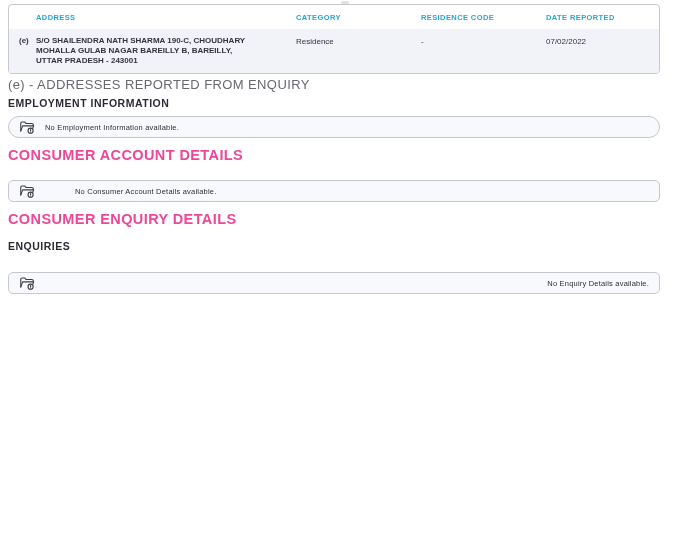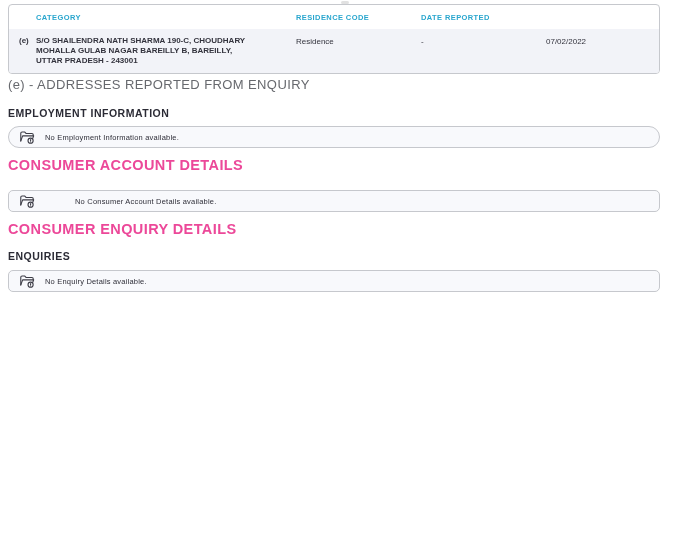--- a/index.html
+++ b/index.html
@@ -55,52 +55,53 @@
   .td-marker { color: #29a6ce; font-weight: bold; font-size: 7.5px; }
   .td-address { font-weight: bold; color: #2d2d38; max-width: 232px; padding-right: 14px; }
   .td-plain { padding-top: 1px; }
 
   .footnote {
     margin-top: 6px;
     font-size: 13px; line-height: 9px; letter-spacing: .4px;
     color: #67696e;
   }
 
-  .h-employment { margin-top: 18px; }
+  .h-employment { margin-top: 8px; }
 
   
   .empty-box {
     width: 652px; height: 22px;
     border: 1px solid #c6c8cd;
     border-radius: 5px;
     background: #f8f9fc;
     display: flex; align-items: center;
     padding: 0 10px; gap: 10px;
   }
   .box-1 { margin-top: 7px; border-radius: 11px; }
   .box-2 { margin-top: 16px; gap: 40px; }
-  .box-3 { margin-top: 8px; }
+  .box-3 { margin-top: 20px; justify-content: space-between; }
   .empty-box .msg { font-size: 7.5px; font-weight: 500; color: #2f2f39; letter-spacing: .2px; }
   .icon-wrap { display: inline-flex; width: 16px; height: 14px; flex: 0 0 auto; }
 
   .h-account { margin-top: 9px; }
   .h-enquiry { margin-top: 9px; }
   .h-enquiries { margin-top: 12px; }
 </style>
 </head>
 <body>
 
 <div class="clipped-fragment"></div>
 
 <div class="page">
 
 
   <div class="addr-table">
     <div class="t-grid t-head">
       <div class="th"></div>
+      <div class="th">ADDRESS</div>
       <div class="th">CATEGORY</div>
       <div class="th">RESIDENCE CODE</div>
       <div class="th">DATE REPORTED</div>
     </div>
     <div class="t-grid t-row">
       <div class="td td-marker">(e)</div>
       <div class="td td-address">S/O SHAILENDRA NATH SHARMA 190-C, CHOUDHARY MOHALLA GULAB NAGAR BAREILLY B, BAREILLY, UTTAR PRADESH - 243001</div>
       <div class="td td-plain">Residence</div>
       <div class="td td-plain">-</div>
       <div class="td td-plain">07/02/2022</div>

